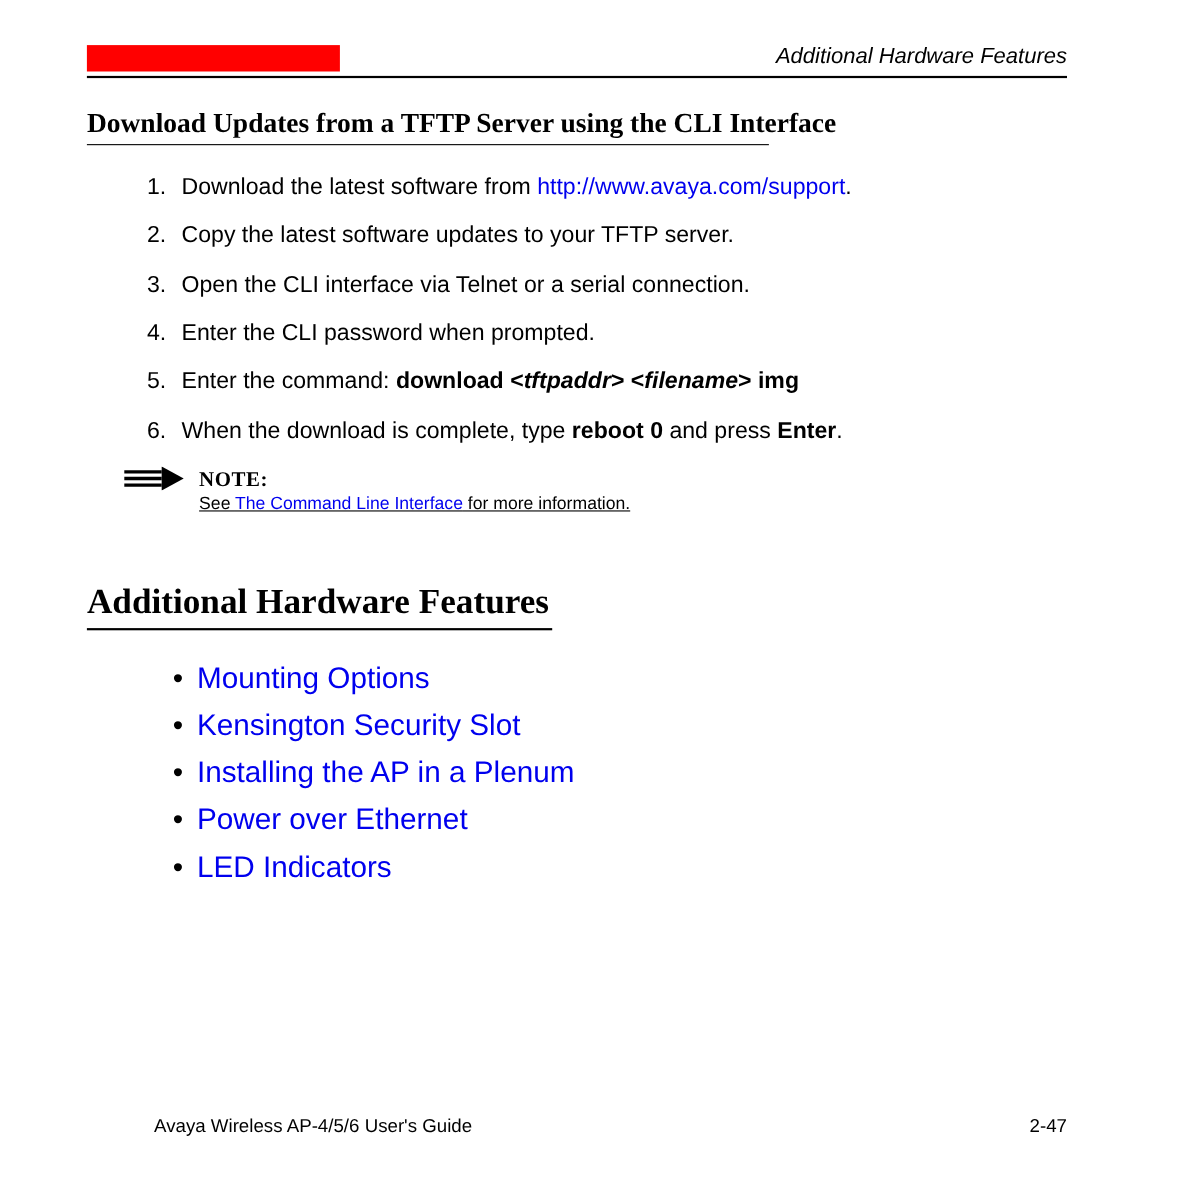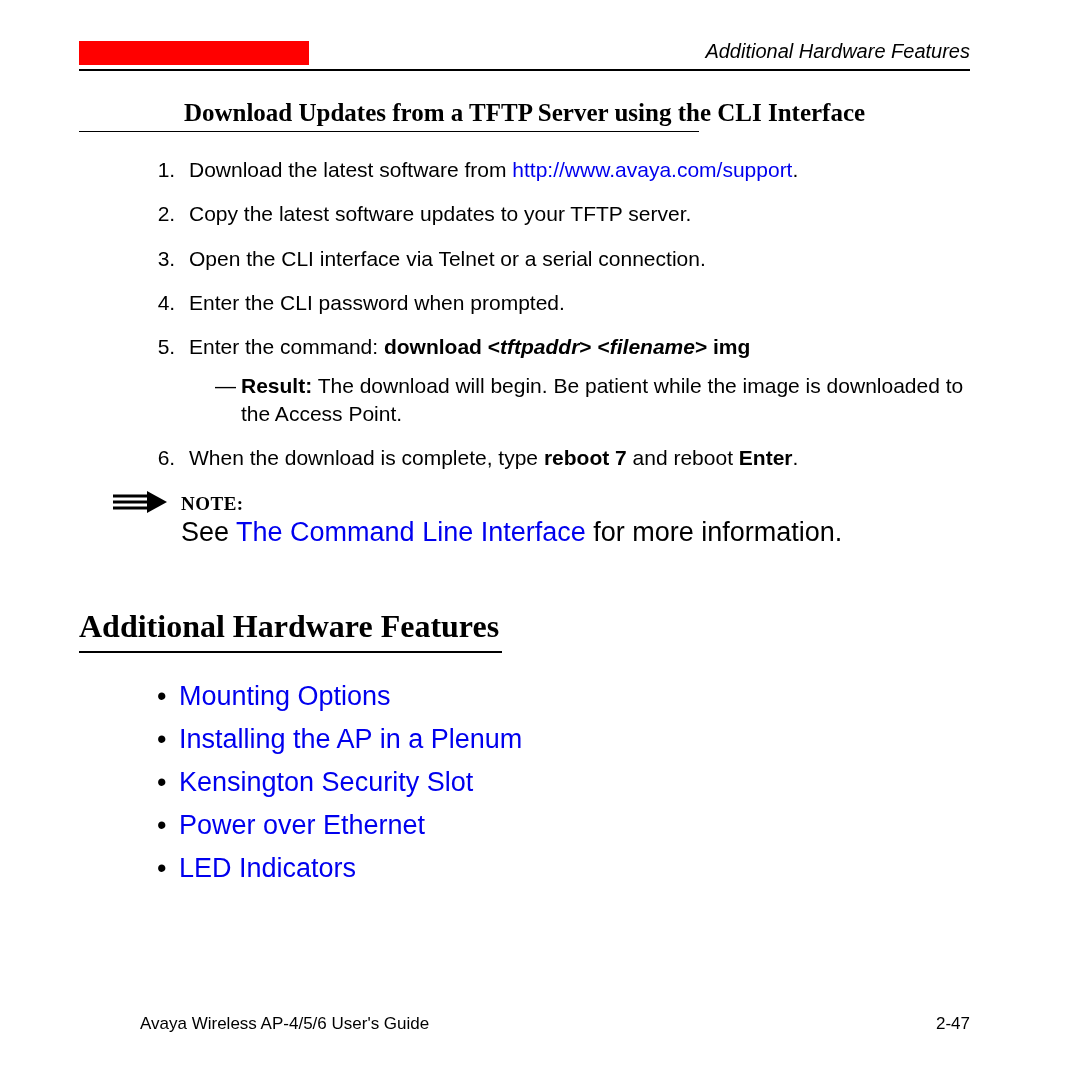--- a/index.html
+++ b/index.html
@@ -35,36 +35,34 @@
   .header-rule {
     border-top: 2px solid #000;
     margin-top: 0;
     margin-bottom: 28px;
   }
   .section-title {
     font-family: "Book Antiqua", Palatino, Georgia, serif;
     font-weight: bold;
     font-size: 25px;
     margin-bottom: 4px;
-    text-align: center;
   }
   .section-rule {
     border-top: 1.5px solid #000;
     width: 620px;
     margin-bottom: 24px;
   }
   ol.steps {
     margin-left: 78px;
     font-size: 21px;
     line-height: 1.35;
   }
   ol.steps > li {
     margin-bottom: 16px;
     padding-left: 8px;
-    margin-left: 24px;
   }
   .link { color: #0000ee; }
   .sub-result {
     margin-top: 10px;
     margin-left: 26px;
     position: relative;
     padding-left: 26px;
   }
   .sub-result::before {
     content: "—";
@@ -87,22 +85,23 @@
   .note-body {
     margin-left: 70px;
   }
   .note-label {
     font-family: Georgia, "Times New Roman", serif;
     font-weight: bold;
     font-size: 19px;
     letter-spacing: 0.5px;
   }
   .note-text {
-    font-size: 27px;
+    font-size: 16px;
     margin-top: 2px;
+    text-decoration: underline;
   }
   .main-heading {
     font-family: "Book Antiqua", Palatino, Georgia, serif;
     font-weight: bold;
     font-size: 32px;
     margin-top: 60px;
     margin-bottom: 6px;
   }
   .main-rule {
     border-top: 2px solid #000;
@@ -151,26 +150,23 @@
 
   <ol class="steps">
     <li>
       <span>Download the latest software from </span><span class="link">http://www.avaya.com/support</span><span>.</span>
     </li>
     <li>Copy the latest software updates to your TFTP server.</li>
     <li>Open the CLI interface via Telnet or a serial connection.</li>
     <li>Enter the CLI password when prompted.</li>
     <li>
       <span>Enter the command: </span><span class="bold">download &lt;</span><span class="bold italic">tftpaddr</span><span class="bold">&gt; &lt;</span><span class="bold italic">filename</span><span class="bold">&gt; img</span>
-      <div class="sub-result">
-        <span class="bold">Result:</span><span> The download will begin. Be patient while the image is downloaded to the Access Point.</span>
-      </div>
     </li>
     <li>
-      <span>When the download is complete, type </span><span class="bold">reboot 7</span><span> and reboot </span><span class="bold">Enter</span><span>.</span>
+      <span>When the download is complete, type </span><span class="bold">reboot 0</span><span> and press </span><span class="bold">Enter</span><span>.</span>
     </li>
   </ol>
 
   <div class="note-block">
     <span class="note-icon">
       <svg width="60" height="22" viewBox="0 0 60 22">
         <line x1="2" y1="5" x2="36" y2="5" stroke="#000" stroke-width="3"></line>
         <line x1="2" y1="11" x2="36" y2="11" stroke="#000" stroke-width="3"></line>
         <line x1="2" y1="17" x2="36" y2="17" stroke="#000" stroke-width="3"></line>
         <polygon points="36,0 56,11 36,22" fill="#000"></polygon>
@@ -182,22 +178,22 @@
         <span>See </span><span class="link">The Command Line Interface</span><span> for more information.</span>
       </div>
     </div>
   </div>
 
   <div class="main-heading">Additional Hardware Features</div>
   <div class="main-rule"></div>
 
   <ul class="bullets">
     <li><span class="link">Mounting Options</span></li>
+    <li><span class="link">Kensington Security Slot</span></li>
     <li><span class="link">Installing the AP in a Plenum</span></li>
-    <li><span class="link">Kensington Security Slot</span></li>
     <li><span class="link">Power over Ethernet</span></li>
     <li><span class="link">LED Indicators</span></li>
   </ul>
 </div>
 
 <div class="footer">
   <span>Avaya Wireless AP-4/5/6 User's Guide</span>
   <span>2-47</span>
 </div>
 

